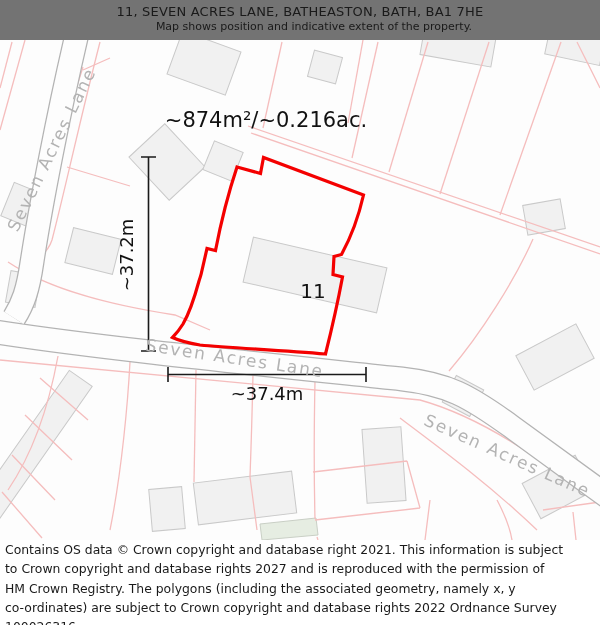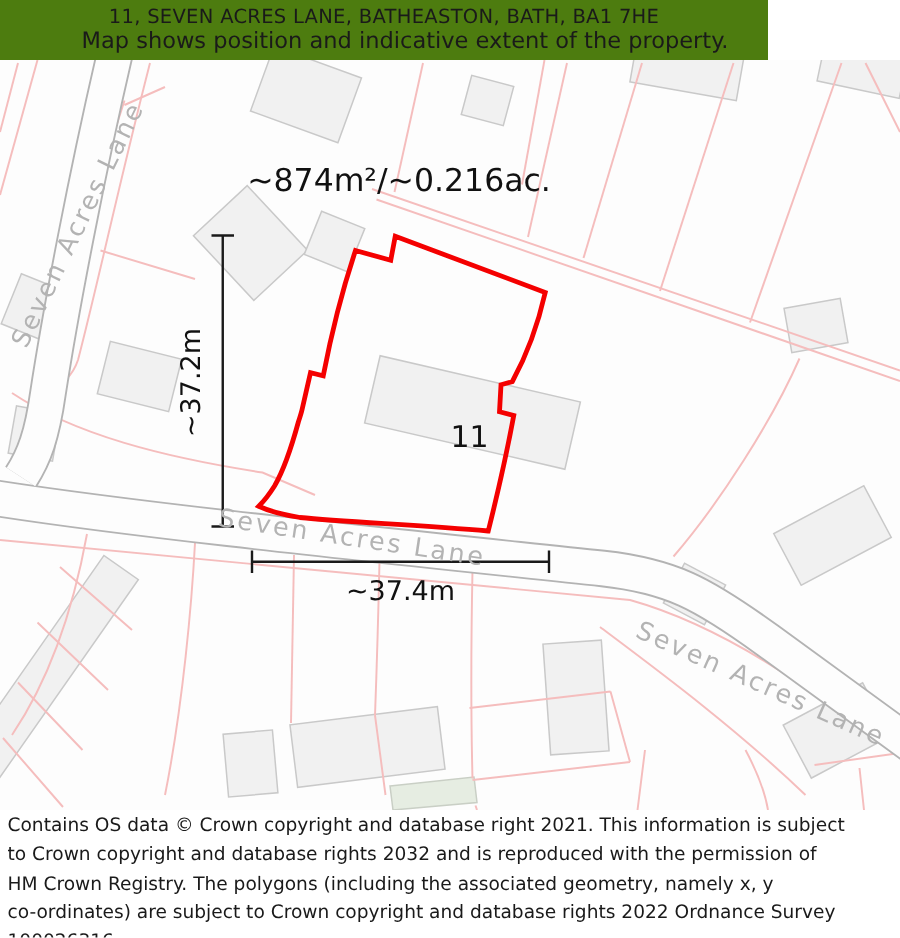--- a/index.html
+++ b/index.html
@@ -1,20 +1,20 @@
 <!DOCTYPE html>
 <html><head>
 <meta charset="utf-8">
 <style>
   html,body{margin:0;padding:0;background:#ffffff;}
   body{width:600px;height:625px;overflow:hidden;position:relative;
        font-family:"DejaVu Sans","Liberation Sans",sans-serif;color:#1a1a1a;}
-  .header{position:absolute;top:0;left:0;width:512px;height:40px;text-align:center;background:#4d7c0f;z-index:5;}
+  .header{position:absolute;top:0;left:0;width:600px;height:40px;text-align:center;background:#737373;z-index:5;}
   .header .title{font-size:13px;line-height:15px;margin-top:4px;letter-spacing:0.2px;}
-  .header .subtitle{font-size:15px;line-height:16px;margin-left:28px;}
+  .header .subtitle{font-size:11px;line-height:16px;margin-left:28px;}
   .mapwrap{position:absolute;top:40px;left:0;width:600px;height:500px;background:#fdfdfd;}
   svg{display:block;}
   svg text{font-family:"DejaVu Sans","Liberation Sans",sans-serif;}
   .bldg{fill:#f1f1f1;stroke:#c9c9c9;stroke-width:1;}
   .pink{stroke:#f5bdbd;stroke-width:1.3;fill:none;}
   .roadcase{stroke:#b3b3b3;stroke-width:25;fill:none;}
   .roadfill{stroke:#fdfdfd;stroke-width:22.5;fill:none;}
   .redline{stroke:#f40000;stroke-width:3.2;fill:none;stroke-linejoin:miter;}
   .dim{stroke:#1a1a1a;stroke-width:1.6;fill:none;}
   .roadlbl{fill:#b3b3b3;font-size:17px;letter-spacing:1.8px;}
@@ -151,17 +151,17 @@
 
   <text class="maplbl" x="266" y="127" text-anchor="middle" font-size="21">~874m²/~0.216ac.</text>
   <text class="maplbl" x="313" y="298" text-anchor="middle" font-size="20">11</text>
   <text class="maplbl" x="133" y="255" text-anchor="middle" font-size="18" transform="rotate(-90 133 255)">~37.2m</text>
   <text class="maplbl" x="267" y="400" text-anchor="middle" font-size="18">~37.4m</text>
 </svg>
 </div>
 
 <div class="footer">
   <div>Contains OS data © Crown copyright and database right 2021. This information is subject</div>
-  <div>to Crown copyright and database rights 2032 and is reproduced with the permission of</div>
+  <div>to Crown copyright and database rights 2027 and is reproduced with the permission of</div>
   <div>HM Crown Registry. The polygons (including the associated geometry, namely x, y</div>
   <div>co-ordinates) are subject to Crown copyright and database rights 2022 Ordnance Survey</div>
   <div>100026316.</div>
 </div>
 
 </body></html>

